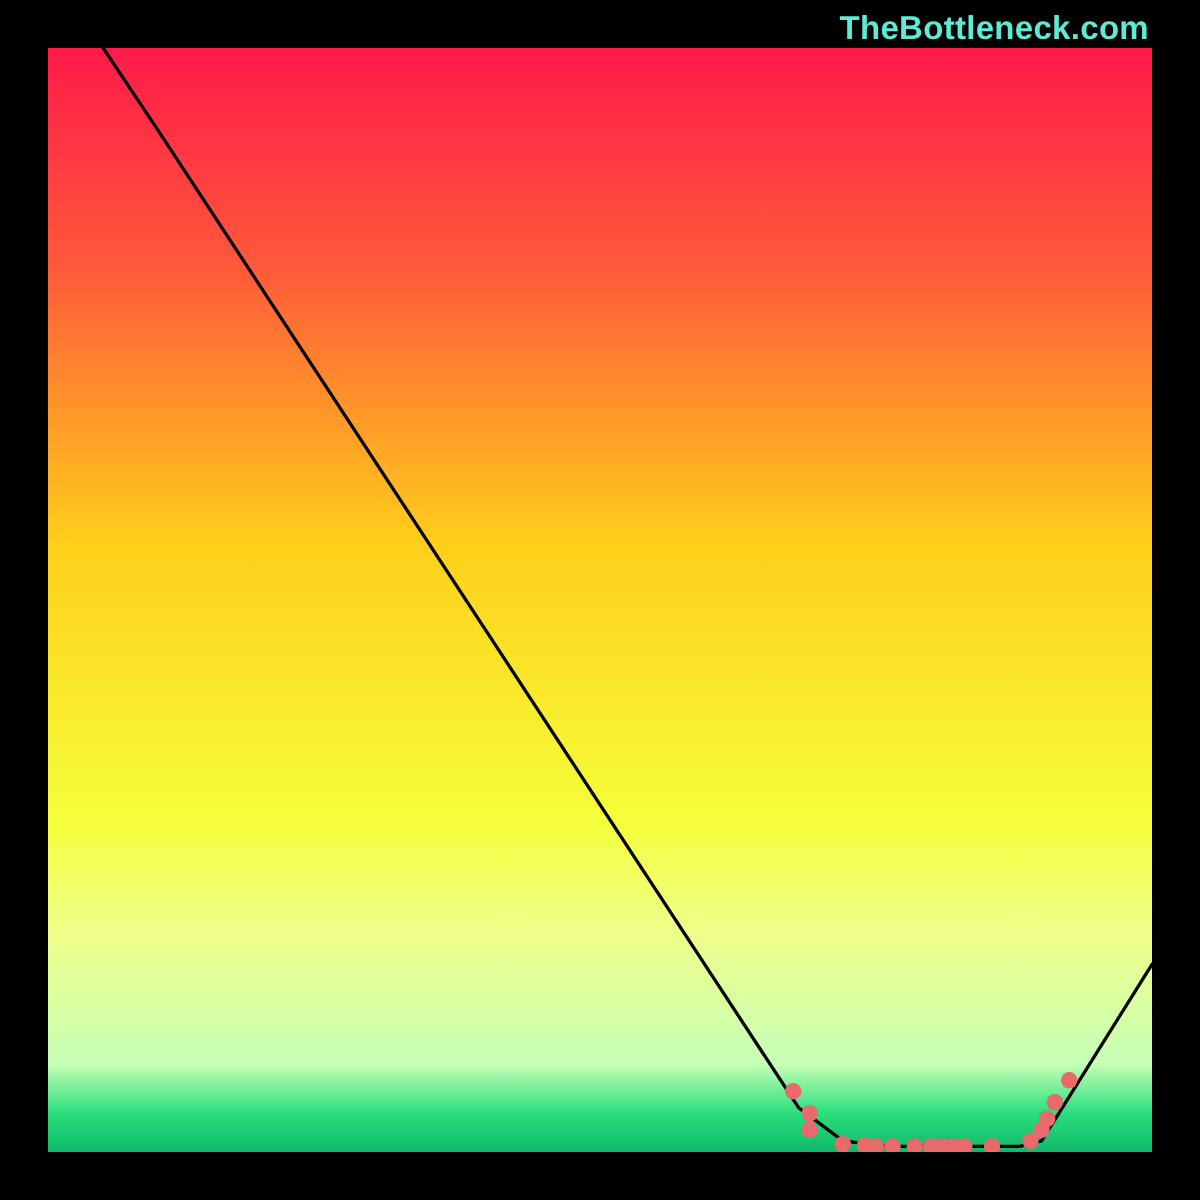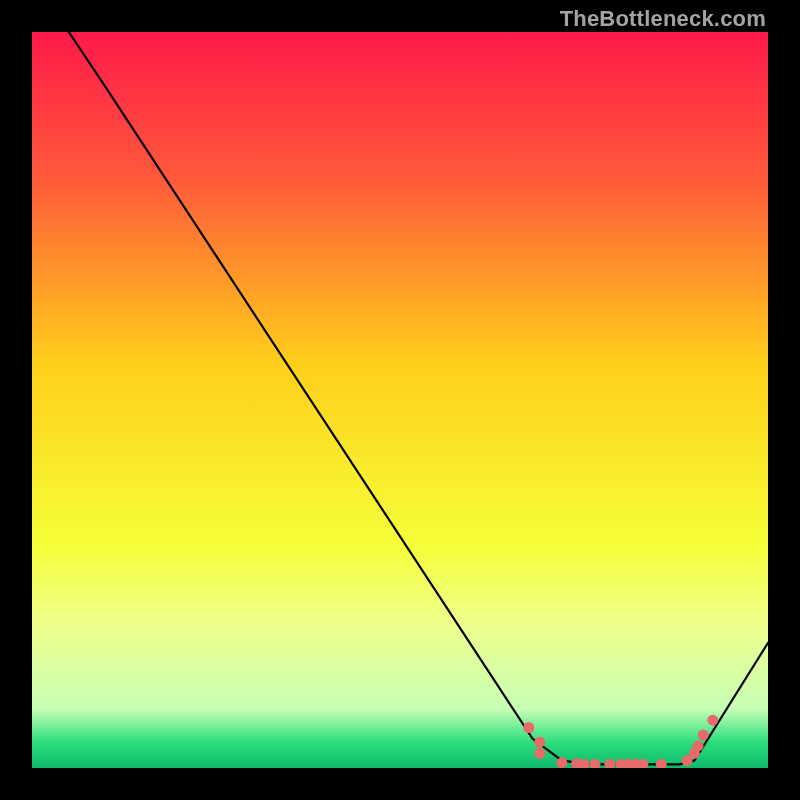--- a/index.html
+++ b/index.html
@@ -23,21 +23,21 @@
     left: 32px;
     top: 32px;
     width: 736px;
     height: 736px;
     overflow: hidden;
   }
   .watermark {
     position: absolute;
     right: 34px;
     top: 6px;
-    color: #a3a3a3;
+    color: #5eead4;
     font-family: Arial, Helvetica, sans-serif;
     font-size: 22px;
     font-weight: 600;
     letter-spacing: 0.2px;
   }
 </style>
 </head>
 <body>
 
 <div class="frame">

